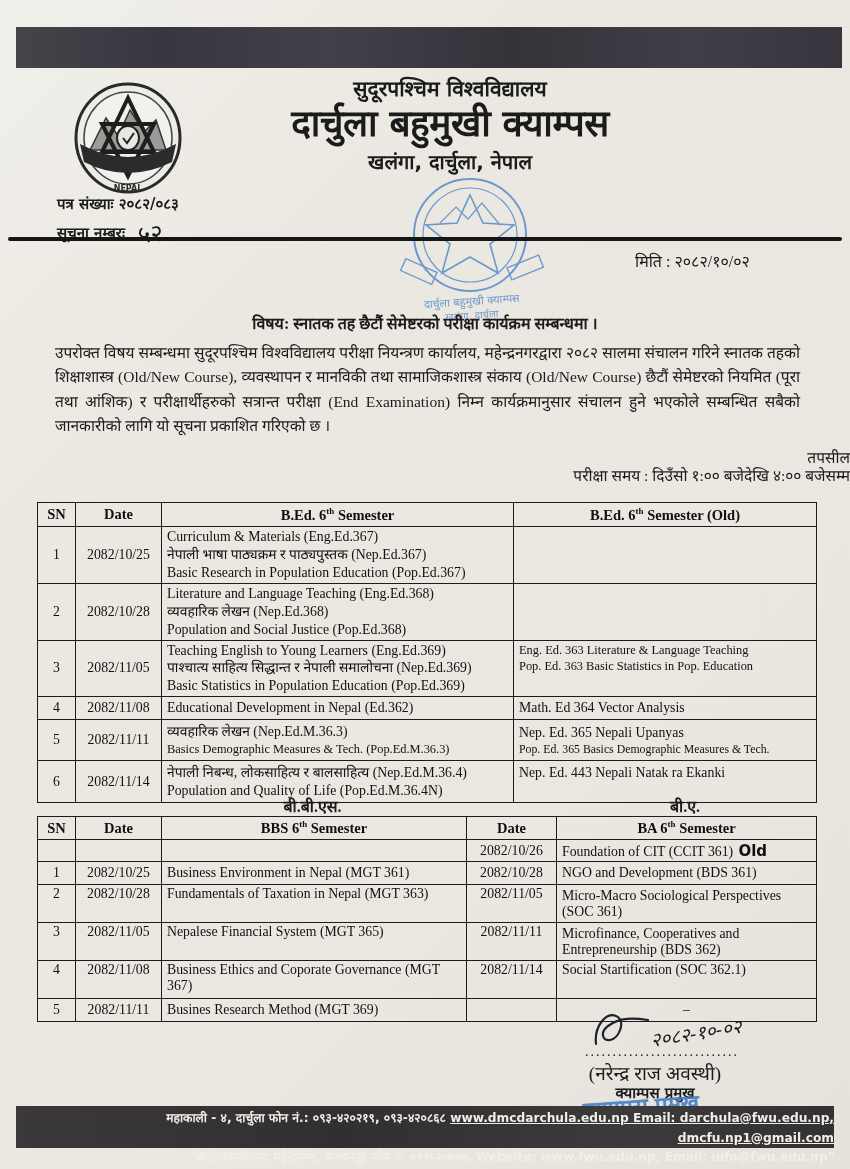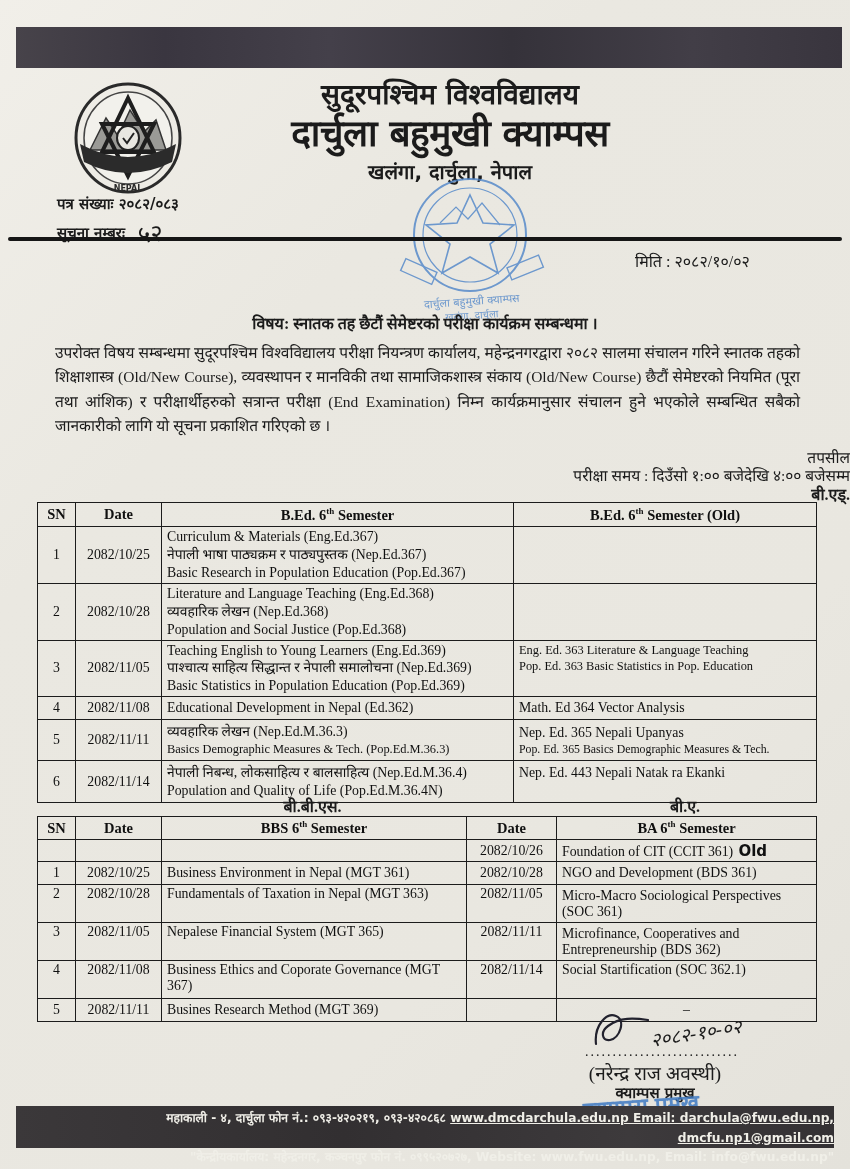--- a/index.html
+++ b/index.html
@@ -8,21 +8,21 @@
     background:linear-gradient(135deg,#f1efe9 0%, #eae8e1 30%, #e9e7e0 70%, #e4e2db 100%);
     font-family:"Liberation Serif","DejaVu Sans",serif; color:#1b1b1b;
   }
   .abs{position:absolute;}
   
   .top-bar{left:16px; top:27px; width:826px; height:41px;
     background:linear-gradient(90deg,#47434a 0%,#3a3640 18%,#44404a 38%,#35323a 60%,#423e47 82%,#39353e 100%);}
   
   .lh-text{left:185px; top:74px; width:530px; text-align:center;
     font-family:"DejaVu Sans","Liberation Sans",sans-serif; font-weight:bold;}
-  .uni{font-size:28px;}
+  .uni{font-size:21px;}
   .campus{font-size:37px; line-height:1.08; margin-top:2px; letter-spacing:-0.5px;}
   .addr{font-size:20px; margin-top:4px;}
   .ref{left:57px; top:193px; font-size:15px; font-weight:bold;
     font-family:"DejaVu Sans","Liberation Sans",sans-serif; line-height:1.55;}
   .hand-no{display:inline-block; font-family:"DejaVu Serif",serif; font-weight:normal;
     font-size:24px; transform:rotate(-6deg); margin-left:8px; vertical-align:-4px;}
   .rule{left:8px; top:237px; width:834px; height:4px; background:#161616; border-radius:2px;}
   .date-line{left:635px; top:250px; font-size:16px;}
   .addressee{left:57px; top:279px; font-size:16px;}
   .subject{left:0; top:312px; width:100%; text-align:center; font-weight:bold; font-size:16px;}
@@ -108,21 +108,20 @@
   </svg>
 
   <div class="abs rule"></div>
 
   <div class="abs date-line">मिति : २०८२/१०/०२</div>
   <div class="abs subject">विषय: स्नातक तह छैटौं सेमेष्टरको परीक्षा कार्यक्रम सम्बन्धमा ।</div>
   <div class="abs para">उपरोक्त विषय सम्बन्धमा सुदूरपश्चिम विश्वविद्यालय परीक्षा नियन्त्रण कार्यालय, महेन्द्रनगरद्वारा २०८२ सालमा संचालन गरिने स्नातक तहको शिक्षाशास्त्र (Old/New Course), व्यवस्थापन र मानविकी तथा सामाजिकशास्त्र संकाय (Old/New Course) छैटौं सेमेष्टरको नियमित (पूरा तथा आंशिक) र परीक्षार्थीहरुको सत्रान्त परीक्षा (End Examination) निम्न कार्यक्रमानुसार संचालन हुने भएकोले सम्बन्धित सबैको जानकारीको लागि यो सूचना प्रकाशित गरिएको छ ।</div>
 
   <div class="abs cline" style="top:446px;">तपसील</div>
   <div class="abs cline" style="top:464px;">परीक्षा समय : दिउँसो १:०० बजेदेखि ४:०० बजेसम्म</div>
-  <div class="abs cline bold" style="top:483px; font-size:16px;">बी.एड्.</div>
 
   <table class="abs tbl1" style="width:779px;">
     <colgroup>
         <col style="width:38px">
         <col style="width:86px">
         <col style="width:352px">
         <col style="width:303px">
       </colgroup>
     <tbody>
         <tr class="hdr" style="height:24px;">

